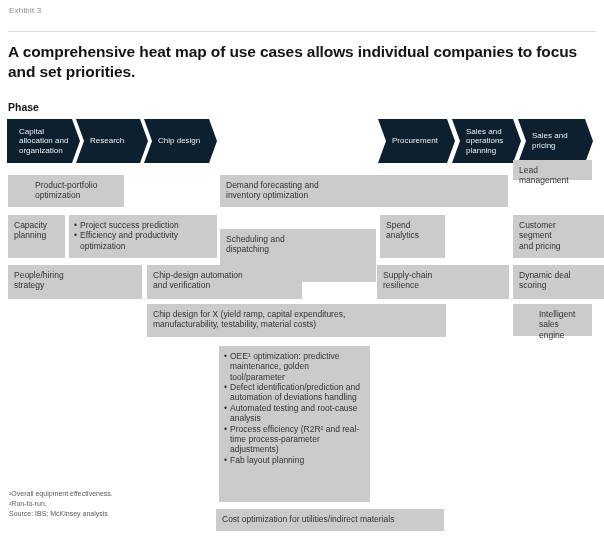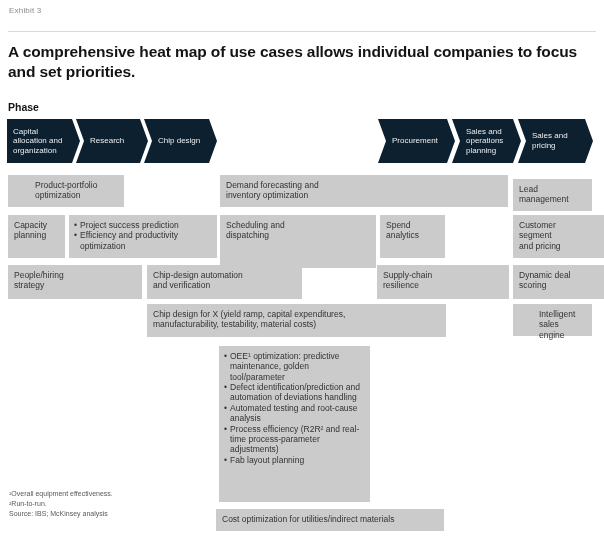--- a/index.html
+++ b/index.html
@@ -20,21 +20,21 @@
     font-size:15.5px;line-height:1.28;font-weight:bold;color:#141414;letter-spacing:-.1px;
   }
   .phase-label{position:absolute;left:8px;top:101px;font-size:10.5px;font-weight:bold;color:#141414;}
   .arrowband{position:absolute;left:0;top:119px;width:604px;height:44px;}
   .arrow{
     position:absolute;top:0;height:44px;background:var(--arrow);
     display:flex;align-items:center;box-sizing:border-box;
     clip-path:polygon(0 0,calc(100% - 8px) 0,100% 50%,calc(100% - 8px) 100%,0 100%,8px 50%);
     padding-left:14px;padding-right:8px;
   }
-  .arrow.first{clip-path:polygon(0 0,calc(100% - 8px) 0,100% 50%,calc(100% - 8px) 100%,0 100%);padding-left:6px;}
+  .arrow.first{clip-path:polygon(0 0,calc(100% - 8px) 0,100% 50%,calc(100% - 8px) 100%,0 100%);padding-left:12px;}
   .arrow span{font-size:8px;line-height:1.2;color:#e9edf0;}
   .box{
     position:absolute;background:var(--box);box-sizing:border-box;
     padding:5px 6px;font-size:8.5px;line-height:1.22;color:var(--boxtext);
   }
   .box .t{display:block;}
   .bullets{padding:5px 4px 5px 5px;}
   .bullet{display:flex;}
   .bullet .marker{width:6px;flex:0 0 6px;}
   .bullet .btext{flex:1;}
@@ -70,38 +70,38 @@
         <span>Sales and pricing</span>
       </div>
   </div>
 
   <div class="box" style="left:8px;top:175px;width:116px;height:32px;padding-left:27px;">
       <span class="t">Product-portfolio optimization</span>
     </div>
   <div class="box" style="left:220px;top:175px;width:288px;height:32px;">
       <span class="t" style="max-width:108px;">Demand forecasting and inventory optimization</span>
     </div>
-  <div class="box" style="left:513px;top:179px;width:79px;height:32px;">
+  <div class="box" style="left:513px;top:160px;width:79px;height:20px;">
       <span class="t">Lead management</span>
     </div>
 
   <div class="box" style="left:8px;top:215px;width:57px;height:43px;">
       <span class="t">Capacity planning</span>
     </div>
   <div class="box bullets" style="left:69px;top:215px;width:148px;height:43px;">
       <div class="bullet">
         <span class="marker">•</span>
         <span class="btext">Project success prediction</span>
       </div>
       <div class="bullet">
         <span class="marker">•</span>
         <span class="btext">Efficiency and productivity optimization</span>
       </div>
     </div>
-  <div class="box" style="left:220px;top:215px;width:156px;height:53px;">
+  <div class="box" style="left:220px;top:229px;width:156px;height:53px;">
       <span class="t" style="max-width:72px;">Scheduling and dispatching</span>
     </div>
   <div class="box" style="left:380px;top:215px;width:65px;height:43px;padding-left:6px;">
       <span class="t">Spend analytics</span>
     </div>
   <div class="box" style="left:513px;top:215px;width:91px;height:43px;">
       <span class="t" style="max-width:46px;">Customer segment and pricing</span>
     </div>
 
   <div class="box" style="left:8px;top:265px;width:134px;height:34px;">

